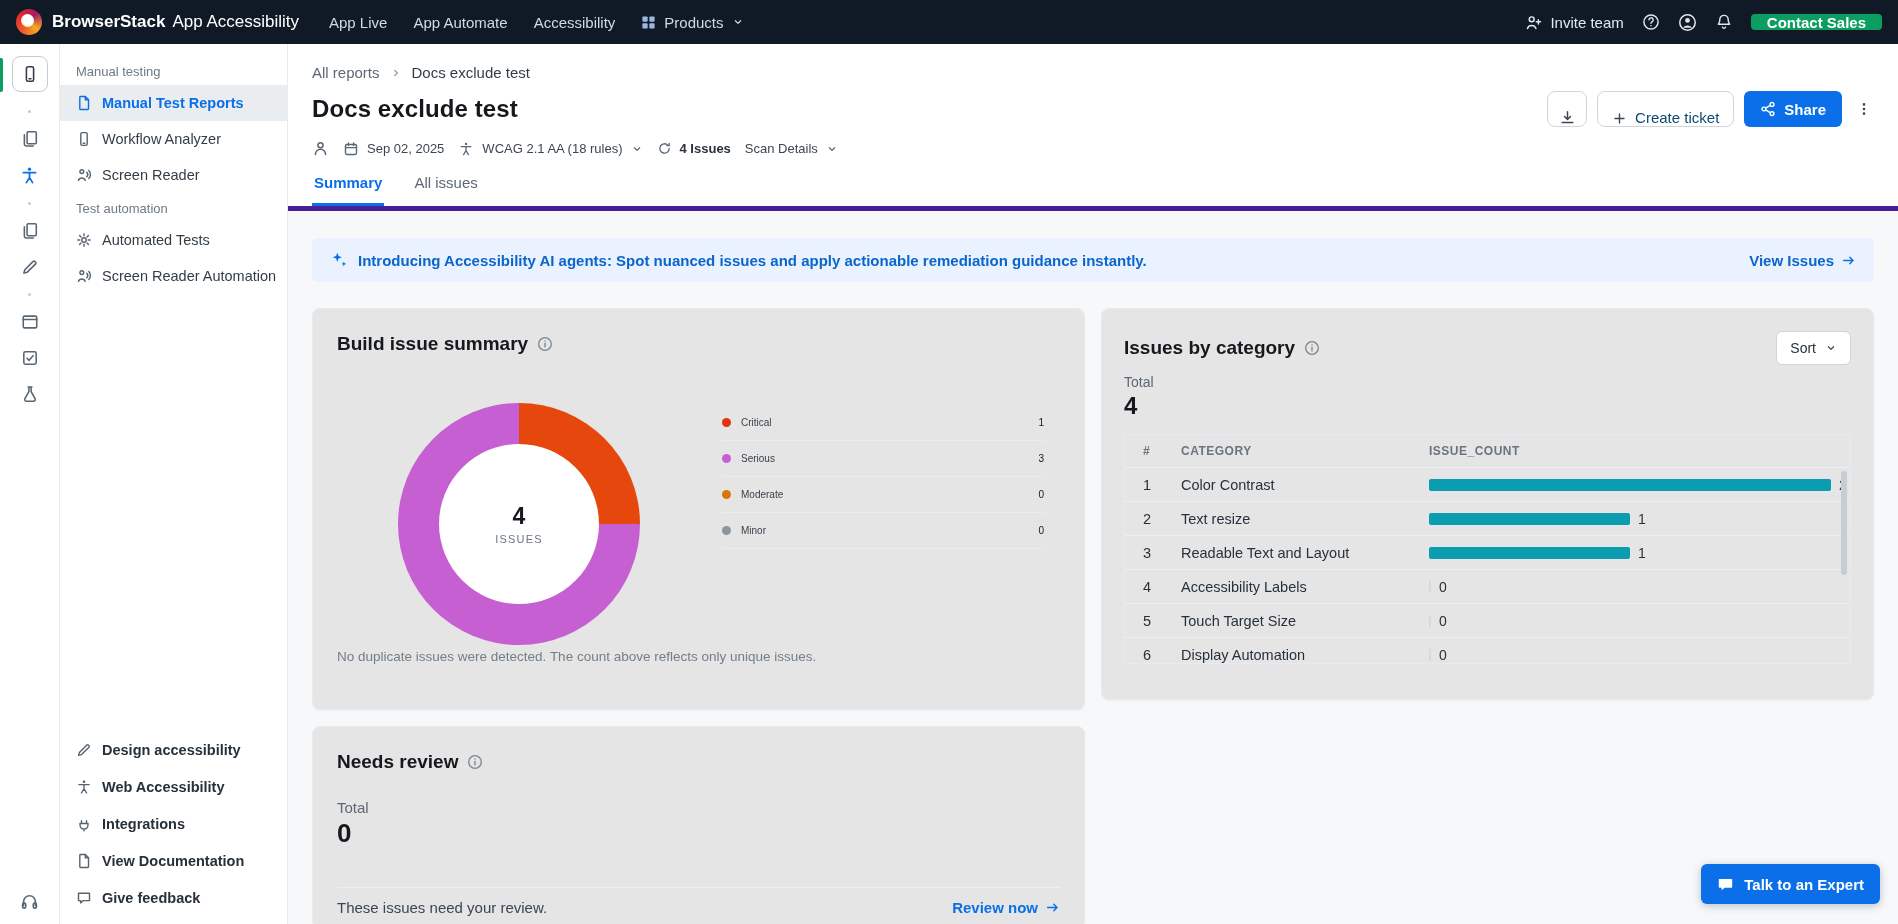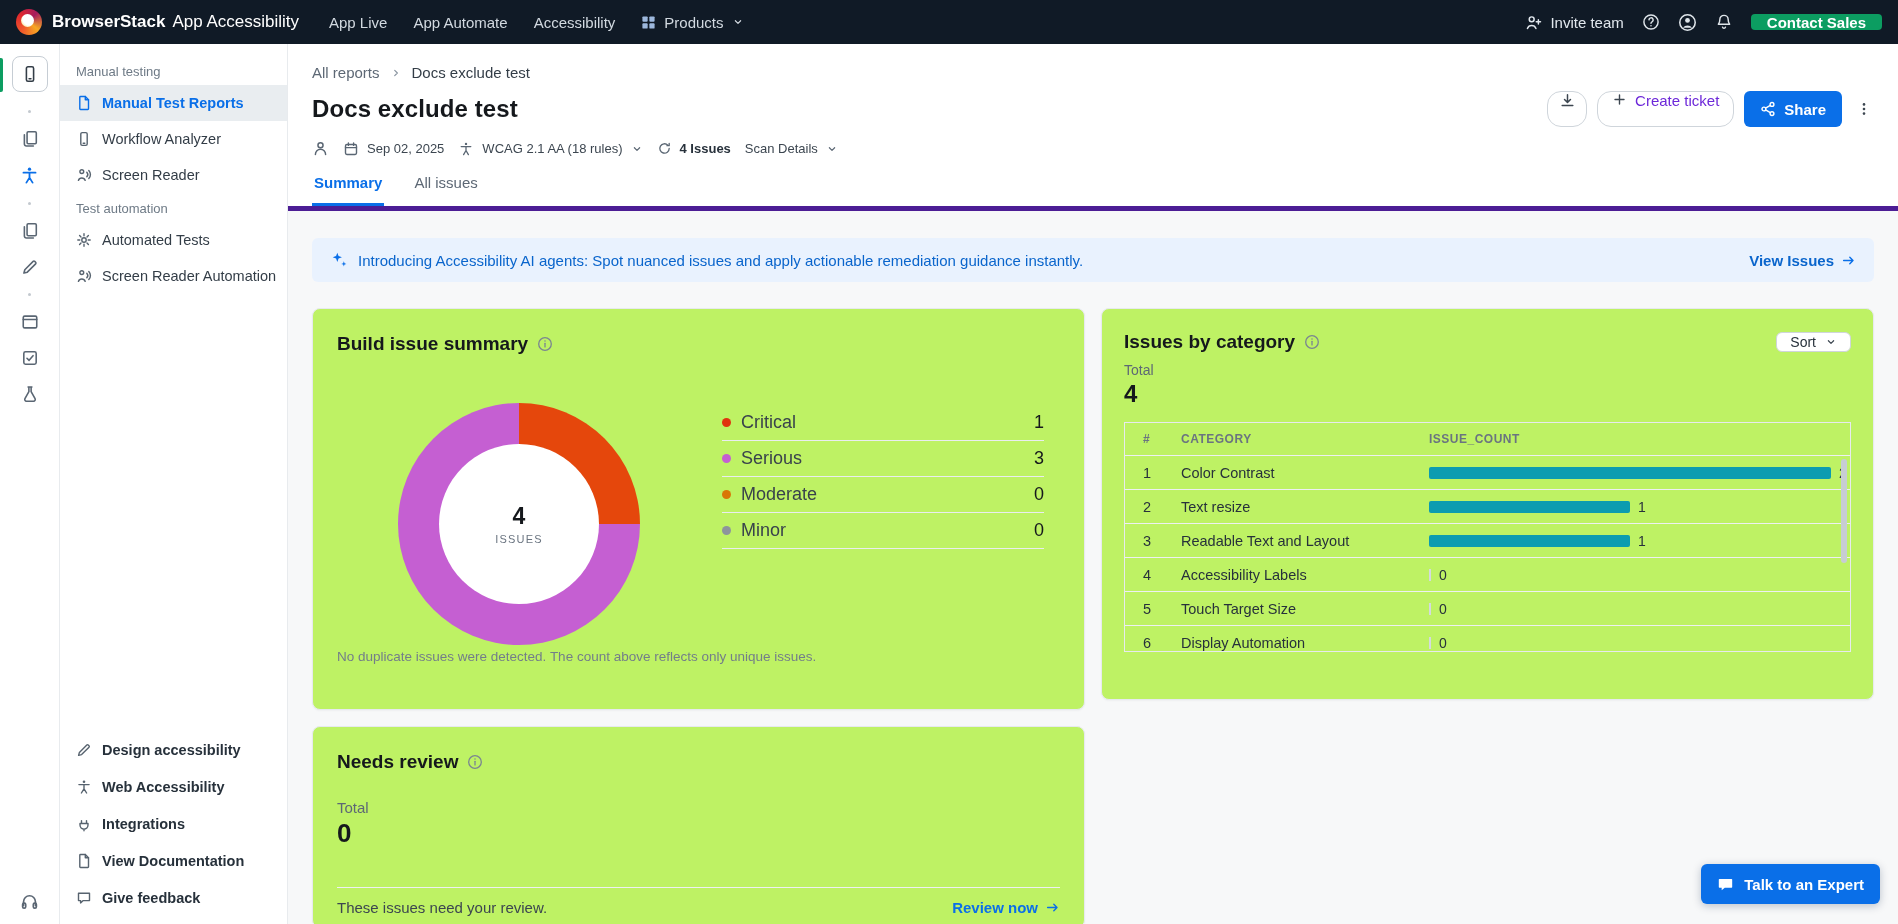--- a/index.html
+++ b/index.html
@@ -44,63 +44,63 @@
 
   
   .main{position:absolute;top:44px;left:288px;right:0;bottom:0;background:#f7f8f9;overflow:hidden}
   .main-header{background:#fff;padding:20px 24px 0;border-bottom:5px solid #4c1d95}
   .breadcrumb{display:flex;align-items:center;gap:10px;font-size:15px;color:#5d6875}
   .crumb{cursor:pointer}
   .crumb-current{color:#333d47}
   .title-row{display:flex;align-items:center;margin-top:10px}
   .page-title{font-size:24px;font-weight:700;color:#15181c;letter-spacing:.1px}
   .header-actions{margin-left:auto;display:flex;align-items:center;gap:10px}
-  .btn-outline{height:36px;border:1px solid #cfd5db;border-radius:14px;background:#fff;display:flex;align-items:flex-start;gap:8px;padding:0 14px;font-size:15px;font-weight:500;color:#6d28d9;font-family:inherit;cursor:pointer;white-space:nowrap}
+  .btn-outline{height:36px;border:1px solid #cfd5db;border-radius:8px;background:#fff;display:flex;align-items:flex-end;gap:8px;padding:0 14px;font-size:15px;font-weight:500;color:#0c4a6e;font-family:inherit;cursor:pointer;white-space:nowrap}
   .btn-iconsq{width:40px;padding:0;justify-content:center}
   .btn-primary{height:36px;border:none;border-radius:6px;background:#0A6FE8;display:flex;align-items:center;gap:8px;padding:0 16px;font-size:15px;font-weight:600;color:#fff;font-family:inherit;cursor:pointer}
   .kebab{color:#3c4650;cursor:pointer;padding:4px 2px;margin-left:2px}
   .meta-row{display:flex;align-items:center;gap:14px;margin-top:13px;font-size:13px;color:#3c4650}
   .meta-item{display:flex;align-items:center;gap:8px;cursor:default}
   .meta-item .ic{color:#5a6673}
   .meta-strong{color:#27313b;font-weight:600}
   .meta-click{cursor:pointer}
   .tabs{display:flex;gap:28px;margin-top:17px}
   .tab{padding:0 2px 12px;font-size:15px;color:#5d6875;cursor:pointer;border-bottom:3px solid transparent}
   .tab.active{color:#0A6FE8;font-weight:600;border-bottom-color:#0A6FE8}
 
   .main-body{padding:27px 24px 0}
   .banner{height:44px;background:#e9f2fe;border-radius:6px;display:flex;align-items:center;padding:0 18px;margin-bottom:26px}
   .banner .ic{color:#0A6FE8}
-  .banner-text{color:#0a65cc;font-size:15px;font-weight:400;margin-left:10px}
+  .banner-text{color:#0a65cc;font-size:15px;font-weight:700;margin-left:10px}
   .banner-cta{margin-left:auto;display:flex;align-items:center;gap:7px;color:#0a65cc;font-size:15px;font-weight:600;cursor:pointer}
 
   .content-cols{display:flex;gap:16px;align-items:flex-start}
   .col-left{width:776px}
   .col-right{width:776px}
-  .card{background:#bef264;border:1px solid #e7eaee;border-radius:8px;box-shadow:0 1px 2px rgba(16,24,40,.04)}
+  .card{background:#e5e5e5;border:1px solid #e7eaee;border-radius:8px;box-shadow:0 1px 2px rgba(16,24,40,.04)}
   .card-title-row{display:flex;align-items:center;gap:9px}
   .card-title{font-size:19px;font-weight:700;color:#15181c}
   .info{color:#7a8591;cursor:pointer}
 
   
   .build-card{height:402px;padding:24px;position:relative}
   .donut-wrap{position:absolute;left:85px;top:94px;width:242px;height:242px}
   .donut{width:242px;height:242px;border-radius:50%}
   .donut-hole{position:absolute;left:41px;top:41px;width:160px;height:160px;background:#fff;border-radius:50%;display:flex;flex-direction:column;align-items:center;justify-content:center}
   .donut-value{font-size:23px;font-weight:700;color:#15181c}
   .donut-label{font-size:11px;letter-spacing:1.2px;color:#6a7480;margin-top:3px}
   .legend{position:absolute;left:409px;top:96px;width:322px}
-  .legend-row{display:flex;align-items:center;height:36px;border-bottom:1px solid #e9edf0;font-size:18px;color:#39424c}
+  .legend-row{display:flex;align-items:center;height:36px;border-bottom:1px solid #e9edf0;font-size:10px;color:#39424c}
   .legend-dot{width:9px;height:9px;border-radius:50%;margin-right:10px}
   .legend-val{margin-left:auto;color:#15181c}
   .footnote{position:absolute;left:24px;top:340px;font-size:13.5px;color:#737e89}
 
   
   .issues-card{height:392px;padding:22px;position:relative}
-  .sort-btn{margin-left:auto;height:20px;border:1px solid #cfd5db;border-radius:6px;background:#fff;display:flex;align-items:center;gap:9px;padding:8px 13px;font-size:14px;color:#27313b;font-family:inherit;cursor:pointer}
+  .sort-btn{margin-left:auto;height:34px;border:1px solid #cfd5db;border-radius:6px;background:#fff;display:flex;align-items:center;gap:9px;padding:8px 13px;font-size:14px;color:#27313b;font-family:inherit;cursor:pointer}
   .total-label{font-size:14px;color:#5d6875;margin-top:9px}
   .total-value{font-size:24px;font-weight:700;color:#15181c;margin-top:2px}
   .cat-table{margin-top:14px;border:1px solid #e7eaee;height:230px;overflow:hidden;position:relative}
   .cat-header{display:flex;align-items:center;height:32px;font-size:12px;font-weight:700;letter-spacing:.5px;color:#6a7480}
   .cat-row{display:flex;align-items:center;height:34px;border-top:1px solid #edf0f3;font-size:14.5px;color:#27313b}
   .cell-num{width:56px;padding-left:18px}
   .cell-cat{width:248px}
   .cell-bar{flex:1;display:flex;align-items:center;gap:8px}
   .hbar{height:12px;border-radius:2px}
   .zero-tick{width:2px;height:12px;background:#d4dade}

